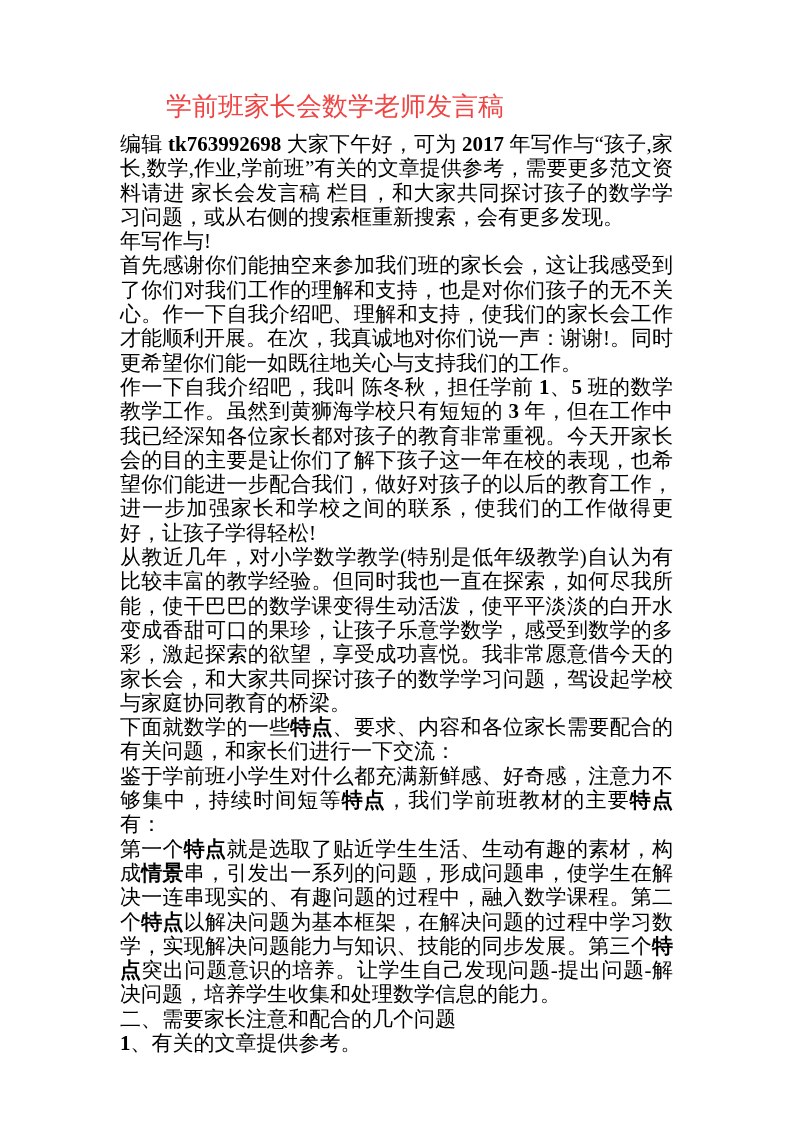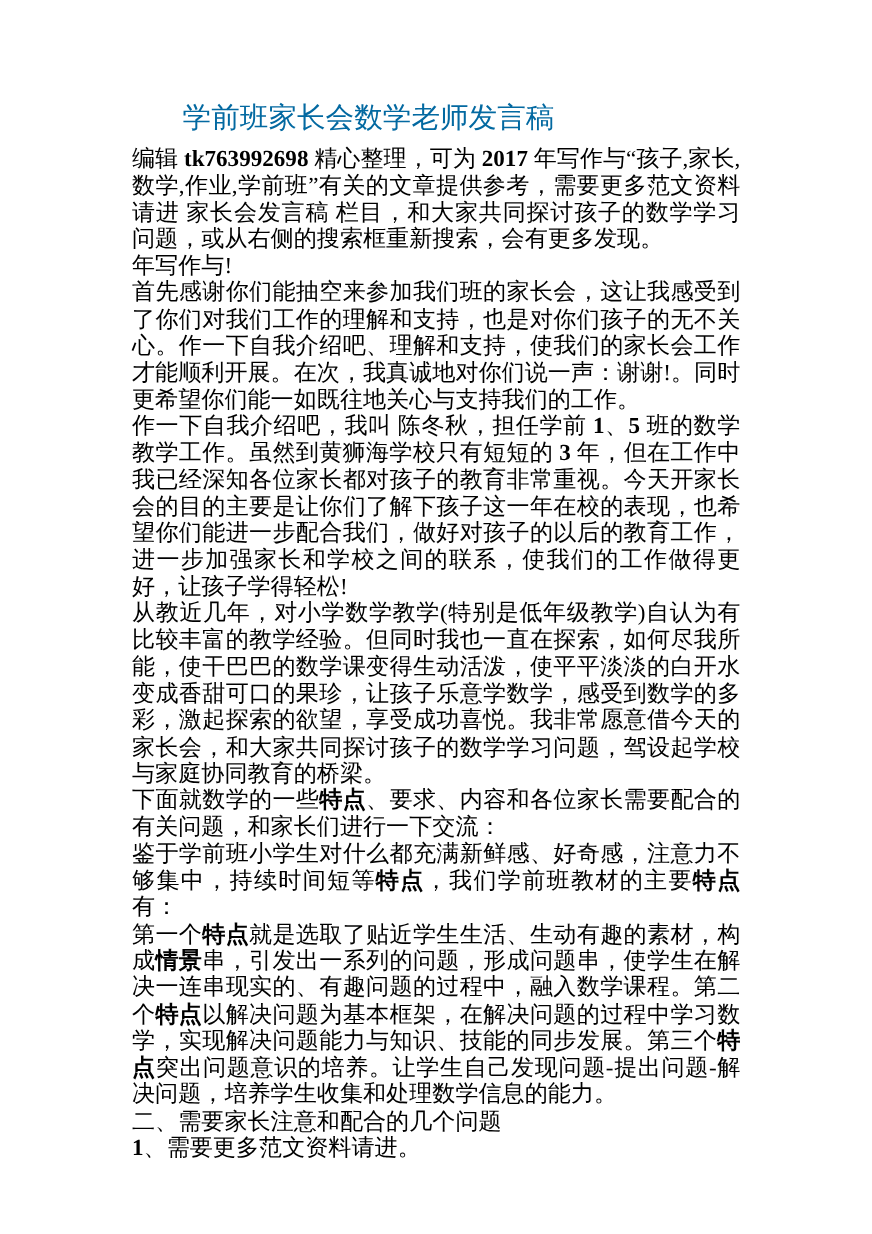--- a/index.html
+++ b/index.html
@@ -38,26 +38,26 @@
     letter-spacing: 0;
   }
   .para .bold {
     font-weight: bold;
   }
 </style>
 </head>
 <body>
 
 <div class="page" style="background: rgb(255, 255, 255); color: rgb(0, 0, 0);">
-  <h1 class="title" style="color: #0369a1;">学前班家长会数学老师发言稿</h1>
+  <h1 class="title" style="color: #ef4444;">学前班家长会数学老师发言稿</h1>
   <div class="doc-body" id="doc-body">
-      <p class="para"><span class="">编辑 </span><span class="bold">tk763992698</span><span class=""> 精心整理，可为 </span><span class="bold">2017</span><span class=""> 年写作与“孩子,家长,数学,作业,学前班”有关的文章提供参考，需要更多范文资料请进 家长会发言稿 栏目，和大家共同探讨孩子的数学学习问题，或从右侧的搜索框重新搜索，会有更多发现。</span></p>
+      <p class="para"><span class="">编辑 </span><span class="bold">tk763992698</span><span class=""> 大家下午好，可为 </span><span class="bold">2017</span><span class=""> 年写作与“孩子,家长,数学,作业,学前班”有关的文章提供参考，需要更多范文资料请进 家长会发言稿 栏目，和大家共同探讨孩子的数学学习问题，或从右侧的搜索框重新搜索，会有更多发现。</span></p>
       <p class="para"><span class="">年写作与!</span></p>
       <p class="para"><span class="">首先感谢你们能抽空来参加我们班的家长会，这让我感受到了你们对我们工作的理解和支持，也是对你们孩子的无不关心。作一下自我介绍吧、理解和支持，使我们的家长会工作才能顺利开展。在次，我真诚地对你们说一声：谢谢!。同时更希望你们能一如既往地关心与支持我们的工作。</span></p>
       <p class="para"><span class="">作一下自我介绍吧，我叫 陈冬秋，担任学前 </span><span class="bold">1</span><span class="">、</span><span class="bold">5</span><span class=""> 班的数学教学工作。虽然到黄狮海学校只有短短的 </span><span class="bold">3</span><span class=""> 年，但在工作中我已经深知各位家长都对孩子的教育非常重视。今天开家长会的目的主要是让你们了解下孩子这一年在校的表现，也希望你们能进一步配合我们，做好对孩子的以后的教育工作，进一步加强家长和学校之间的联系，使我们的工作做得更好，让孩子学得轻松!</span></p>
       <p class="para"><span class="">从教近几年，对小学数学教学(特别是低年级教学)自认为有比较丰富的教学经验。但同时我也一直在探索，如何尽我所能，使干巴巴的数学课变得生动活泼，使平平淡淡的白开水变成香甜可口的果珍，让孩子乐意学数学，感受到数学的多彩，激起探索的欲望，享受成功喜悦。我非常愿意借今天的家长会，和大家共同探讨孩子的数学学习问题，驾设起学校与家庭协同教育的桥梁。</span></p>
       <p class="para"><span class="">下面就数学的一些</span><span class="bold">特点</span><span class="">、要求、内容和各位家长需要配合的有关问题，和家长们进行一下交流：</span></p>
       <p class="para"><span class="">鉴于学前班小学生对什么都充满新鲜感、好奇感，注意力不够集中，持续时间短等</span><span class="bold">特点</span><span class="">，我们学前班教材的主要</span><span class="bold">特点</span><span class="">有：</span></p>
       <p class="para"><span class="">第一个</span><span class="bold">特点</span><span class="">就是选取了贴近学生生活、生动有趣的素材，构成</span><span class="bold">情景</span><span class="">串，引发出一系列的问题，形成问题串，使学生在解决一连串现实的、有趣问题的过程中，融入数学课程。第二个</span><span class="bold">特点</span><span class="">以解决问题为基本框架，在解决问题的过程中学习数学，实现解决问题能力与知识、技能的同步发展。第三个</span><span class="bold">特点</span><span class="">突出问题意识的培养。让学生自己发现问题-提出问题-解决问题，培养学生收集和处理数学信息的能力。</span></p>
       <p class="para"><span class="">二、需要家长注意和配合的几个问题</span></p>
-      <p class="para"><span class="bold">1</span><span class="">、需要更多范文资料请进。</span></p>
+      <p class="para"><span class="bold">1</span><span class="">、有关的文章提供参考。</span></p>
     </div>
 </div>
 
 </body></html>

